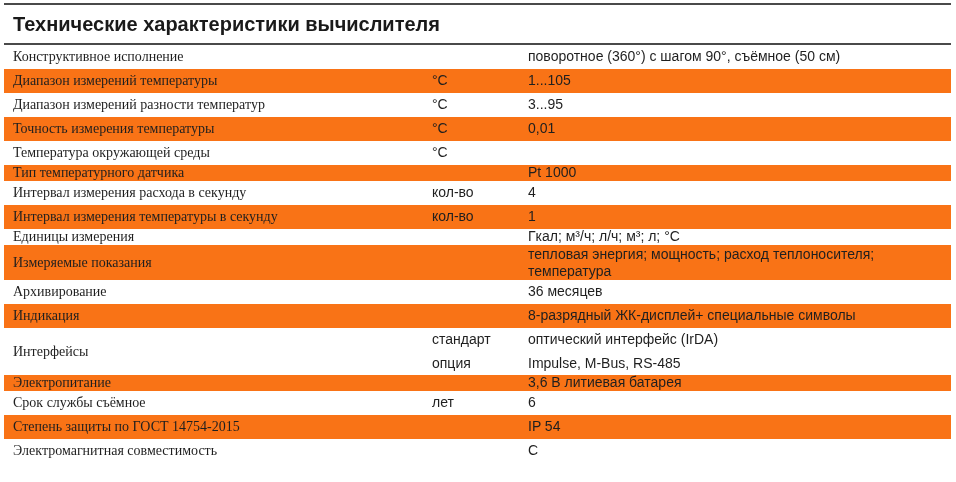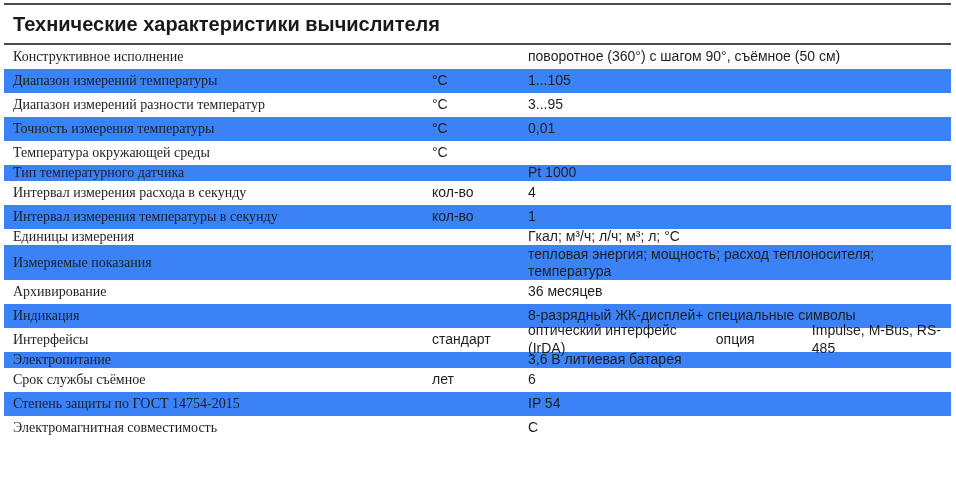--- a/index.html
+++ b/index.html
@@ -38,21 +38,21 @@
       height: 2px;
       background: #4a4a4a;
     }
     .row {
       display: flex;
       align-items: center;
       font-size: 14px;
       line-height: 1.25;
     }
     .row.alt {
-      background: #3b82f6;
+      background: #f97316;
     }
     .cell-param {
       width: 415px;
       padding-left: 9px;
       box-sizing: border-box;
       font-family: Liberation Serif, serif;
     }
     .cell-unit {
       width: 99px;
       padding-left: 13px;
@@ -69,21 +69,21 @@
     .multi {
       display: flex;
       align-items: stretch;
     }
     .multi .cell-param {
       display: flex;
       align-items: center;
     }
     .multi .sub-col {
       display: flex;
-      flex-direction: row;
+      flex-direction: column;
     }
     .multi .sub-row {
       height: 23.5px;
       display: flex;
       align-items: center;
     }
     .two-line {
       line-height: 17px;
     }
   </style>

